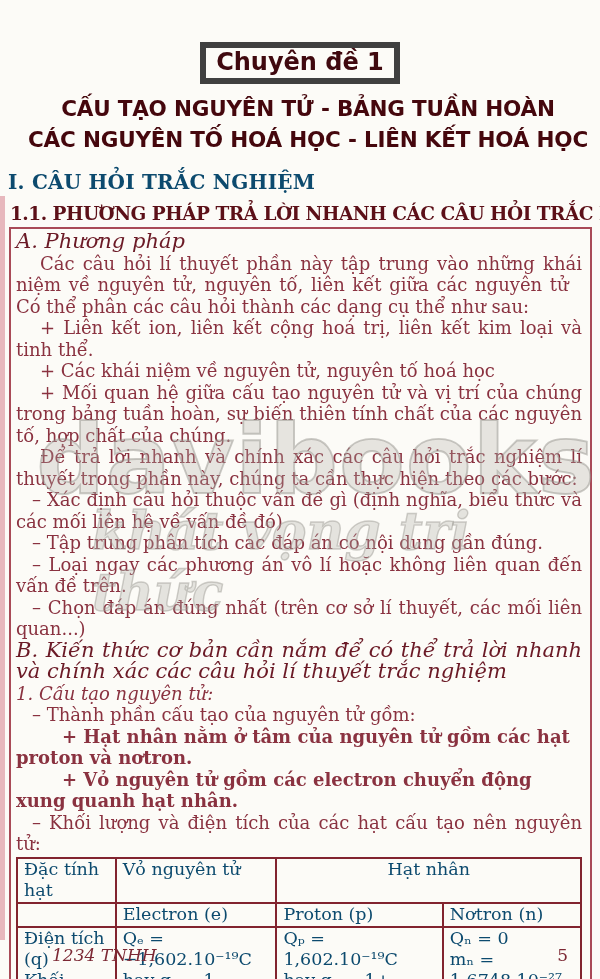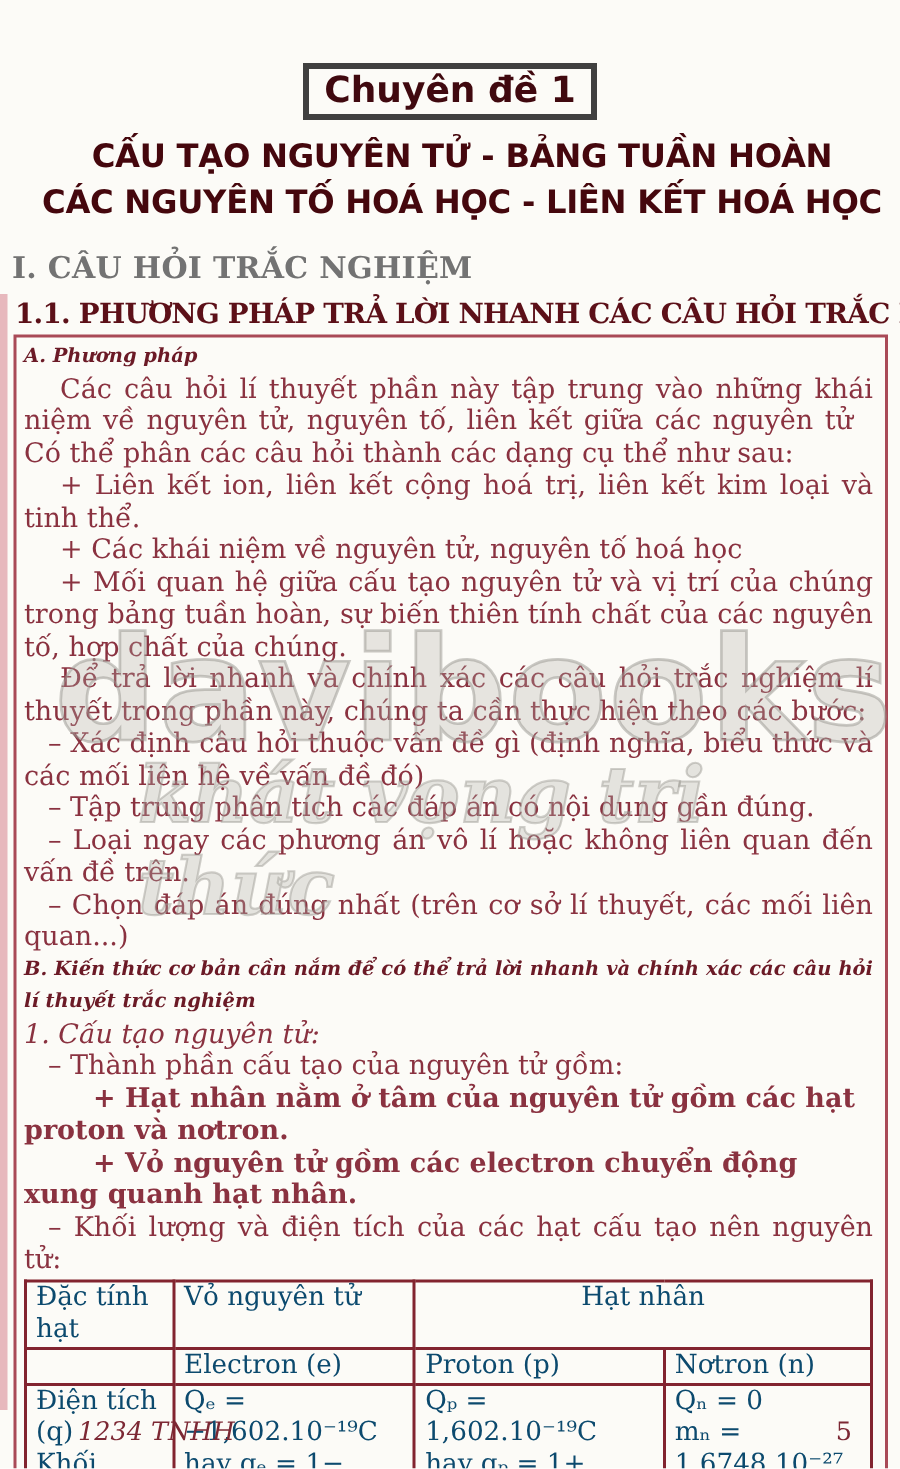--- a/index.html
+++ b/index.html
@@ -9,44 +9,44 @@
     background:#fcfbf7;
     font-family:"DejaVu Serif", serif;
     color:#8a3240;
   }
   .scan-edge {
     position:absolute; left:0; top:196px; width:5px; height:744px;
     background:rgba(214,130,142,.55);
   }
   .badge-row { text-align:center; padding-top:42px; }
   .badge {
-    display:inline-block; border:4px solid #404040; padding:0 10px 2px;
+    display:inline-block; border:6px solid #404040; padding:0 10px 2px;
     font-family:"DejaVu Sans", sans-serif; font-weight:bold; font-size:24px;
     color:#40090f; background:#fcfbf7;
   }
   .main-title {
     margin-top:9px; text-align:center;
     font-family:"DejaVu Sans", sans-serif; font-weight:bold;
     font-size:21.5px; line-height:31px; color:#45070d; letter-spacing:-0.2px;padding-left:16px;
   }
   .sec-heading {
     margin:15px 0 0 8px; font-weight:bold; font-size:20px;
-    color:#737373; letter-spacing:.2px;
+    color:#0c4a6e; letter-spacing:.2px;
   }
   .subsec-heading {
     margin:9px 0 0 10px; font-weight:bold; font-size:18.5px;
     color:#5c1018; letter-spacing:-0.5px; white-space:nowrap;
   }
   .content-box {
     position:relative; margin:3px 8px 0 9px;
     border:2px solid #a94a57; padding:2px 8px 5px 5px;
     font-size:18px; line-height:21.5px;
   }
   .content-box p { margin:0; }
-  .ph   { font-weight:bold; font-style:italic; font-size:13px; color:#6b1a26; }
+  .ph   { font-weight:normal; font-style:italic; font-size:21px; color:#6b1a26; }
   .para { text-indent:24px; text-align:justify; }
   .plus1{ text-indent:24px; text-align:justify; }
   .dash { text-indent:16px; text-align:justify; }
   .plus2{ text-indent:46px;font-weight:bold; }
   .subh { font-style:italic; }
   .just { text-align:justify; }
   table {
     width:100%; border-collapse:collapse; margin:2px 0 3px;
     font-size:17.5px; line-height:21px;
   }

